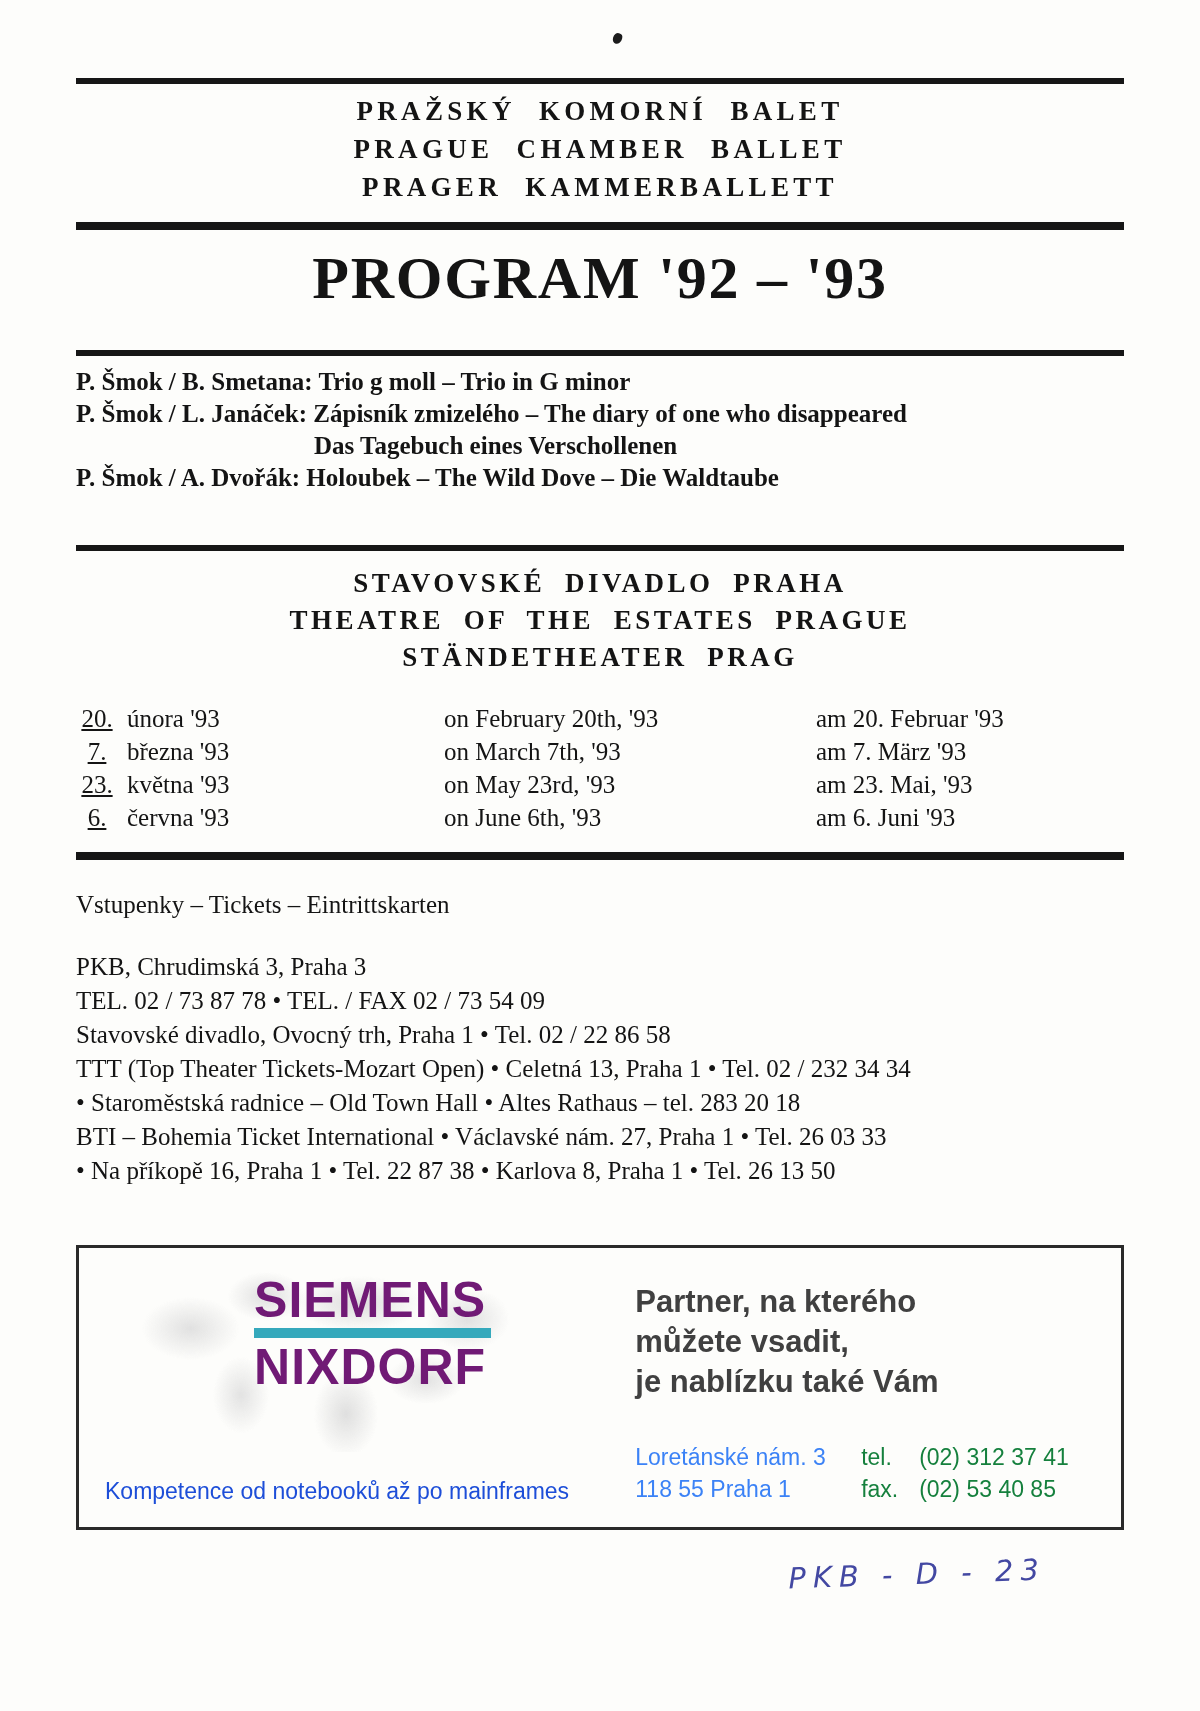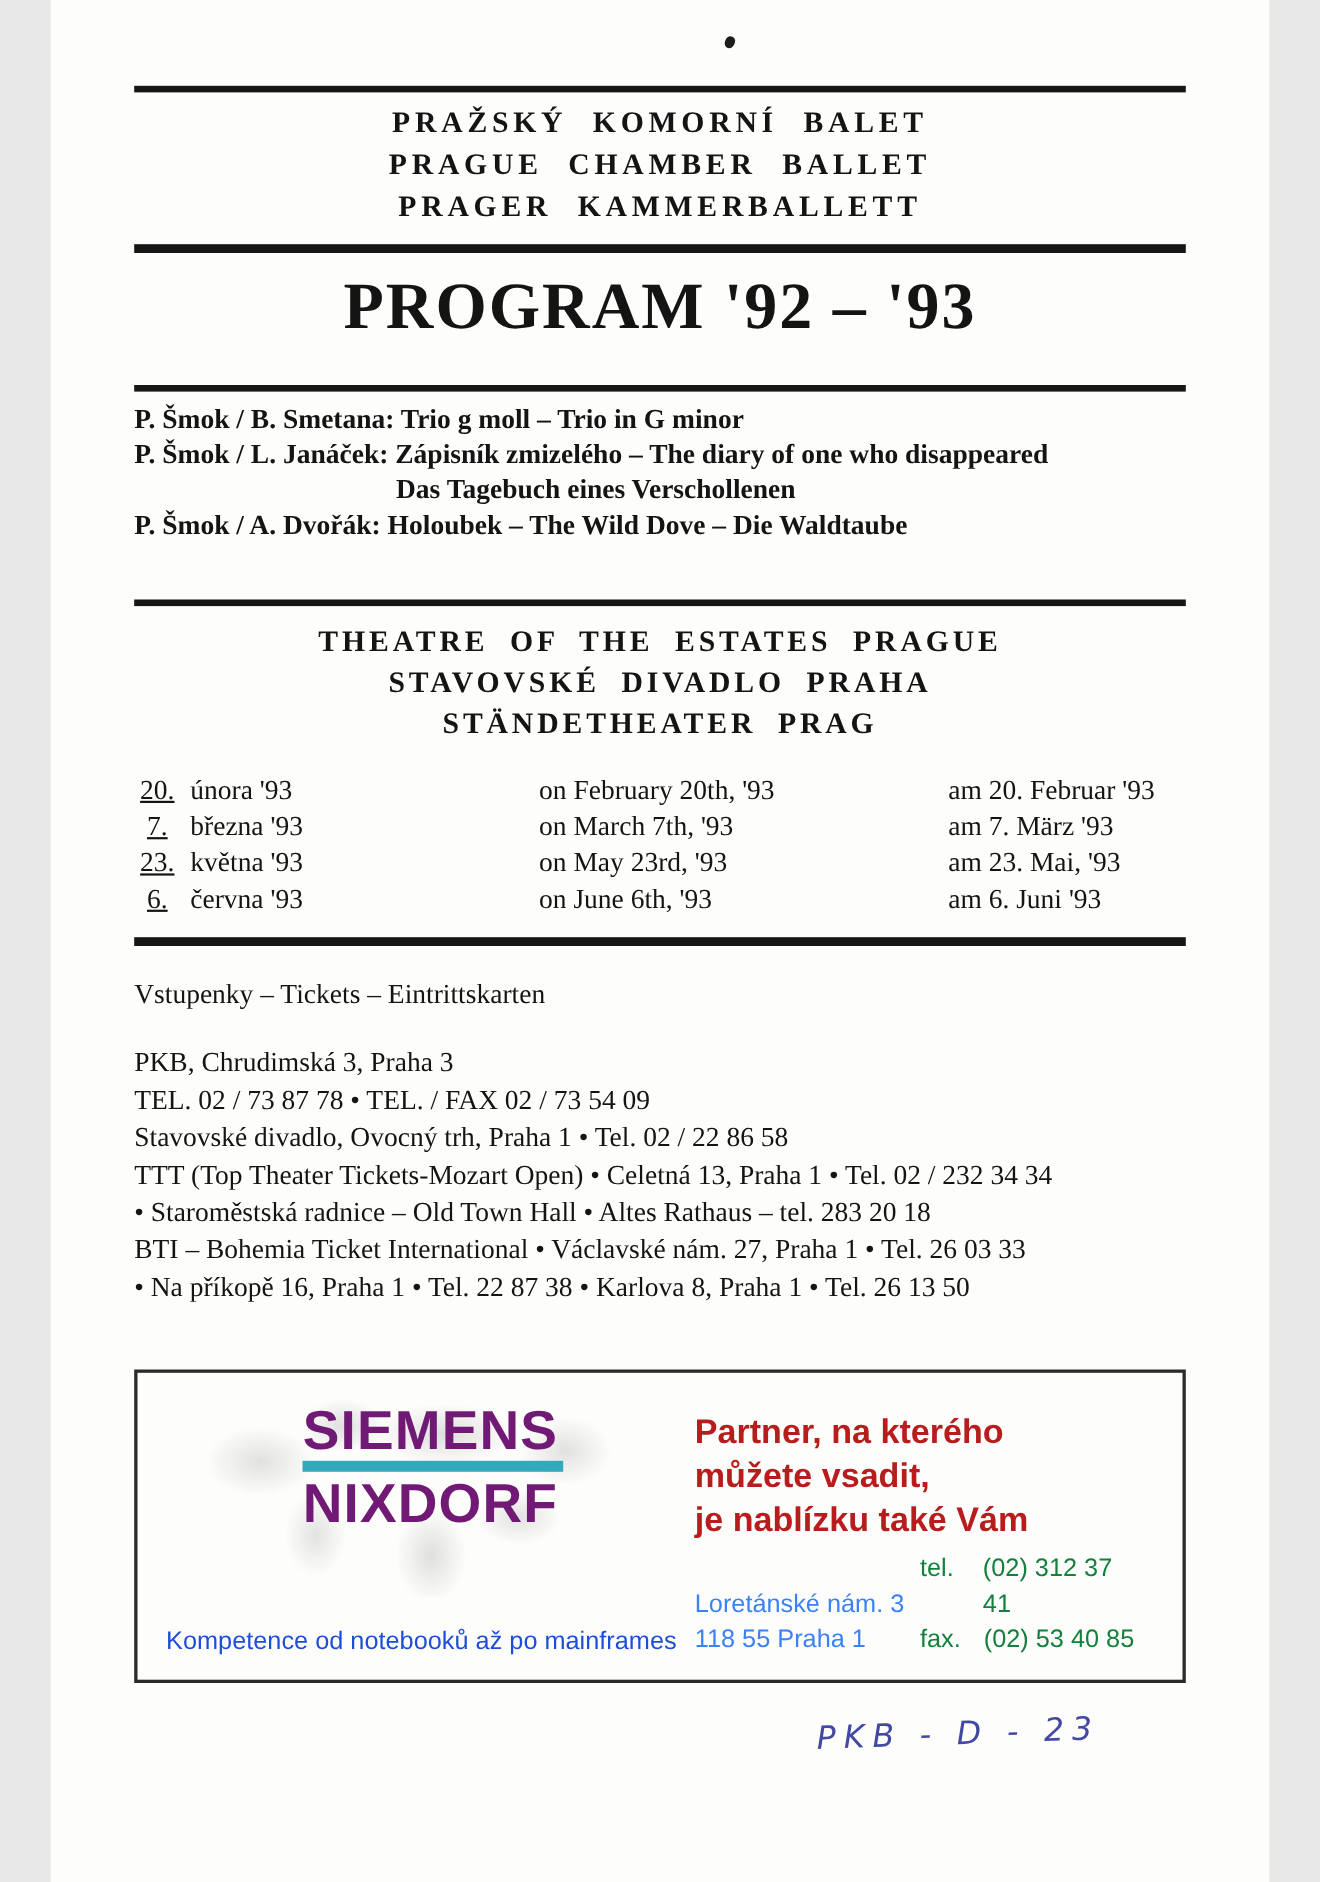--- a/index.html
+++ b/index.html
@@ -1,17 +1,17 @@
 <!DOCTYPE html>
 <html><head>
 <meta charset="utf-8">
 <style>
   html,body{margin:0;padding:0;background:#e8e8e8;}
   .page{
-    width:1108px;height:1711px;background:#fdfdfb;position:relative;
+    width:1200px;height:1711px;background:#fdfdfb;position:relative;
     font-family:"Liberation Serif",serif;color:#141414;overflow:hidden;
     margin:0 auto;box-sizing:border-box;
   }
   .content{padding:0 76px;}
   .rule{background:#161616;width:100%;}
   .rule-thin{height:6px;}
   .rule-thick{height:8px;}
   .stray-dot{
     position:absolute;left:613px;top:33px;width:9px;height:11px;
     background:#1c1c1c;border-radius:50% 40% 55% 45%;transform:rotate(14deg);
@@ -72,21 +72,21 @@
   }
   .logo-wrap{position:relative;margin:6px auto 0;text-align:left;display:inline-block;}
   .brand-word{
     font-size:50px;font-weight:bold;line-height:52px;letter-spacing:1px;color:#701a75;
   }
   .brand-bar{height:10px;width:102%;margin:2px 0 3px;}
   .ad-tagline{
     position:relative;margin-top:auto;font-size:23px;color:#1d4ed8;line-height:28px;
   }
   .ad-right{display:flex;flex-direction:column;padding-top:14px;}
-  .ad-headline{font-size:31px;font-weight:bold;line-height:40px;color:#b91c1c;}
+  .ad-headline{font-size:31px;font-weight:bold;line-height:40px;color:#404040;}
   .ad-contact{margin-top:auto;display:grid;grid-template-columns:1fr 1fr;align-items:end;}
   .ad-address div{font-size:23px;line-height:32px;color:#3b82f6;}
   .contact-line{font-size:23px;line-height:32px;color:#15803d;display:flex;}
   .contact-label{width:58px;}
   
   .annotation{
     margin-top:38px;text-align:right;padding-right:78px;
     font-family:"DejaVu Sans",sans-serif;font-style:italic;
     font-size:29px;letter-spacing:7px;transform:rotate(-2deg);
   }
@@ -121,22 +121,22 @@
       </div>
       <div class="rep-subtitle">Das Tagebuch eines Verschollenen</div>
       <div class="rep-line">
         <span class="rep-credit">P. Šmok / A. Dvořák: </span><span class="rep-title">Holoubek – The Wild Dove – Die Waldtaube</span>
       </div>
     </div>
 
     <div class="rule rule-thin rule-4"></div>
 
     <div class="venue-block">
+      <div class="venue-line">STAVOVSKÉ DIVADLO PRAHA</div>
       <div class="venue-line">THEATRE OF THE ESTATES PRAGUE</div>
-      <div class="venue-line">STAVOVSKÉ DIVADLO PRAHA</div>
       <div class="venue-line">STÄNDETHEATER PRAG</div>
     </div>
 
     <div class="dates">
       <div class="date-row">
         <div><span class="date-day">20.</span><span>února '93</span></div>
         <div>on February 20th, '93</div>
         <div>am 20. Februar '93</div>
       </div>
       <div class="date-row">

